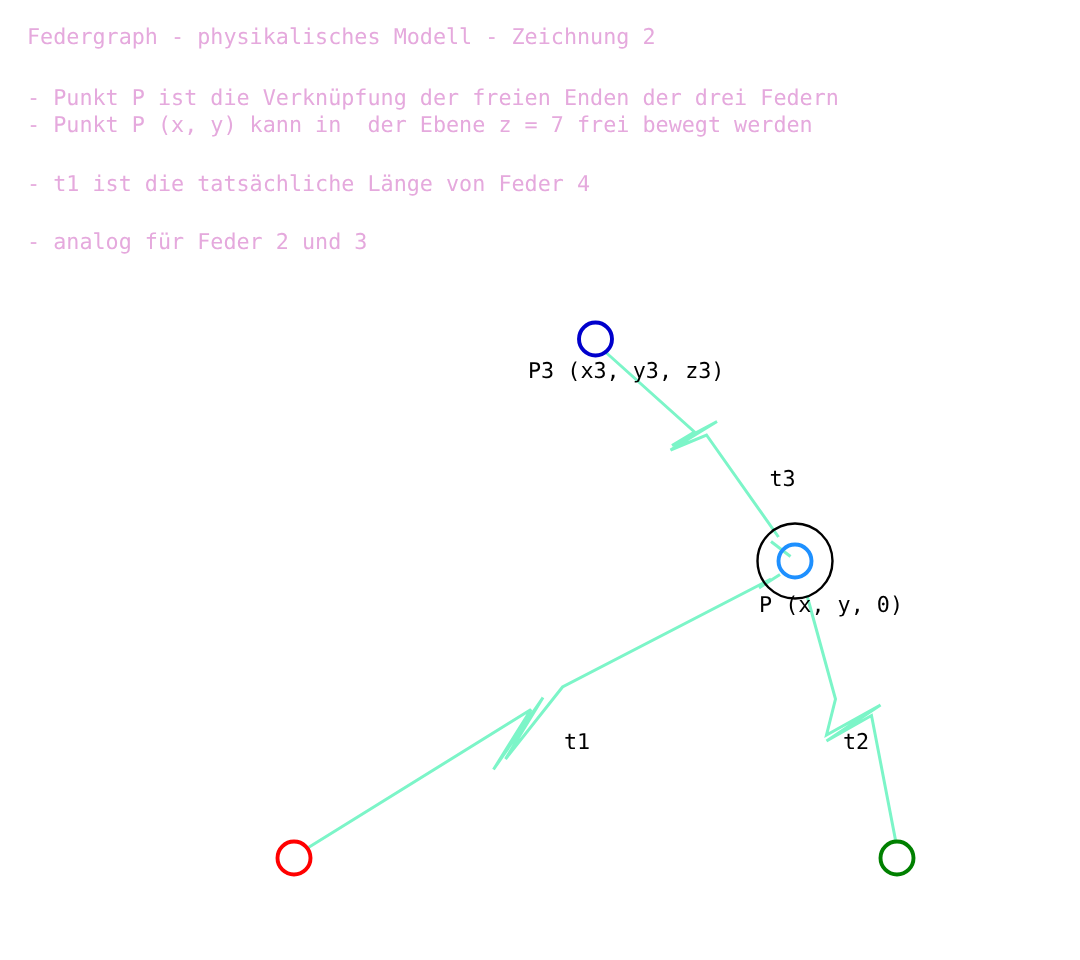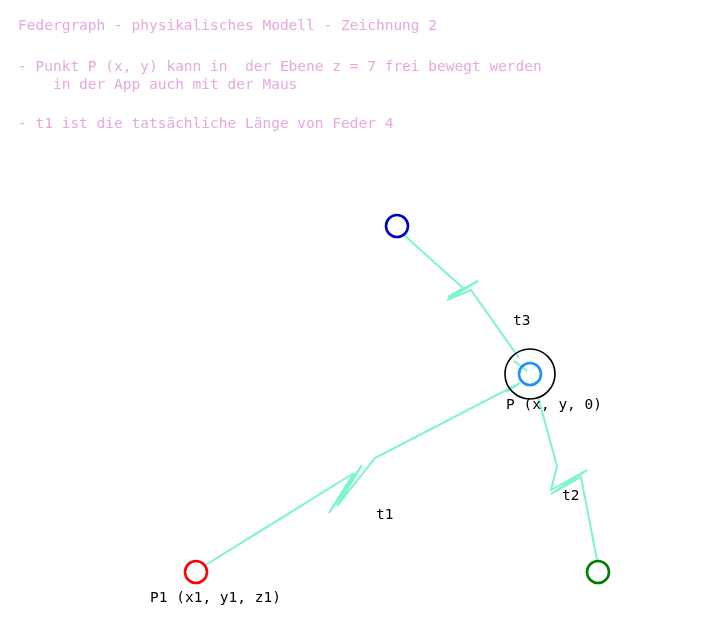--- a/index.html
+++ b/index.html
@@ -52,25 +52,26 @@
   }
 </style>
 </head>
 <body>
 
 <div id="root">
 
   <div class="header-block">
     <div class="hdr-line">Federgraph - physikalisches Modell - Zeichnung 2</div>
     <div class="hdr-gap-lg"></div>
+    <div class="hdr-line">- Punkt P ist die Verknüpfung der freien Enden der drei Federn</div>
     <div class="hdr-line">- Punkt P (x, y) kann in  der Ebene z = 7 frei bewegt werden</div>
-    <div class="hdr-line">    in der App auch mit der Maus</div>
     <div class="hdr-gap-md"></div>
     <div class="hdr-line">- t1 ist die tatsächliche Länge von Feder 4</div>
     <div class="hdr-gap-md"></div>
+    <div class="hdr-line">- analog für Feder 2 und 3</div>
   </div>
 
   <svg class="diagram" viewBox="0 0 720 640" width="720" height="640">
 
     <path fill="none" stroke="#7cf5c8" stroke-width="2" stroke-linejoin="miter" stroke-linecap="butt" d="M 204 566 L 354 473 L 329 513 L 362 465 L 337 506 L 375 458 L 514 386"></path>
 
     <path fill="none" stroke="#7cf5c8" stroke-width="2" stroke-linejoin="miter" stroke-linecap="butt" d="M 538 397 L 557 466 L 551 490 L 587 470 L 551 494 L 581 477 L 597 560"></path>
 
     <path fill="none" stroke="#7cf5c8" stroke-width="2" stroke-linejoin="miter" stroke-linecap="butt" d="M 404 235 L 463 288 L 448 297 L 478 281 L 447 300 L 471 290 L 519 358"></path>
 
@@ -81,25 +82,25 @@
 
     <circle cx="530" cy="374" r="11" fill="none" stroke="#1e90ff" stroke-width="2.6"></circle>
 
     <circle cx="196" cy="572" r="11" fill="none" stroke="#ff0000" stroke-width="2.6"></circle>
 
     <circle cx="598" cy="572" r="11" fill="none" stroke="#008000" stroke-width="2.6"></circle>
 
     <circle cx="397" cy="226" r="11" fill="none" stroke="#0000cc" stroke-width="2.6"></circle>
   </svg>
 
+  <div class="node-label" style="left:352px; top:240px;">P3 (x3, y3, z3)</div>
 
   <div class="node-label" style="left:506px; top:396px;">P (x, y, 0)</div>
 
-  <div class="node-label" style="left:150px; top:589px;">P1 (x1, y1, z1)</div>
 
 
   <div class="spring-label" style="left:473px; top:312px;margin-left:40px;">t3</div>
 
-  <div class="spring-label" style="left:376px; top:506px;">t1</div>
+  <div class="spring-label" style="left:376px; top:487px;">t1</div>
 
   <div class="spring-label" style="left:562px; top:487px;">t2</div>
 
 </div>
 
 </body></html>

